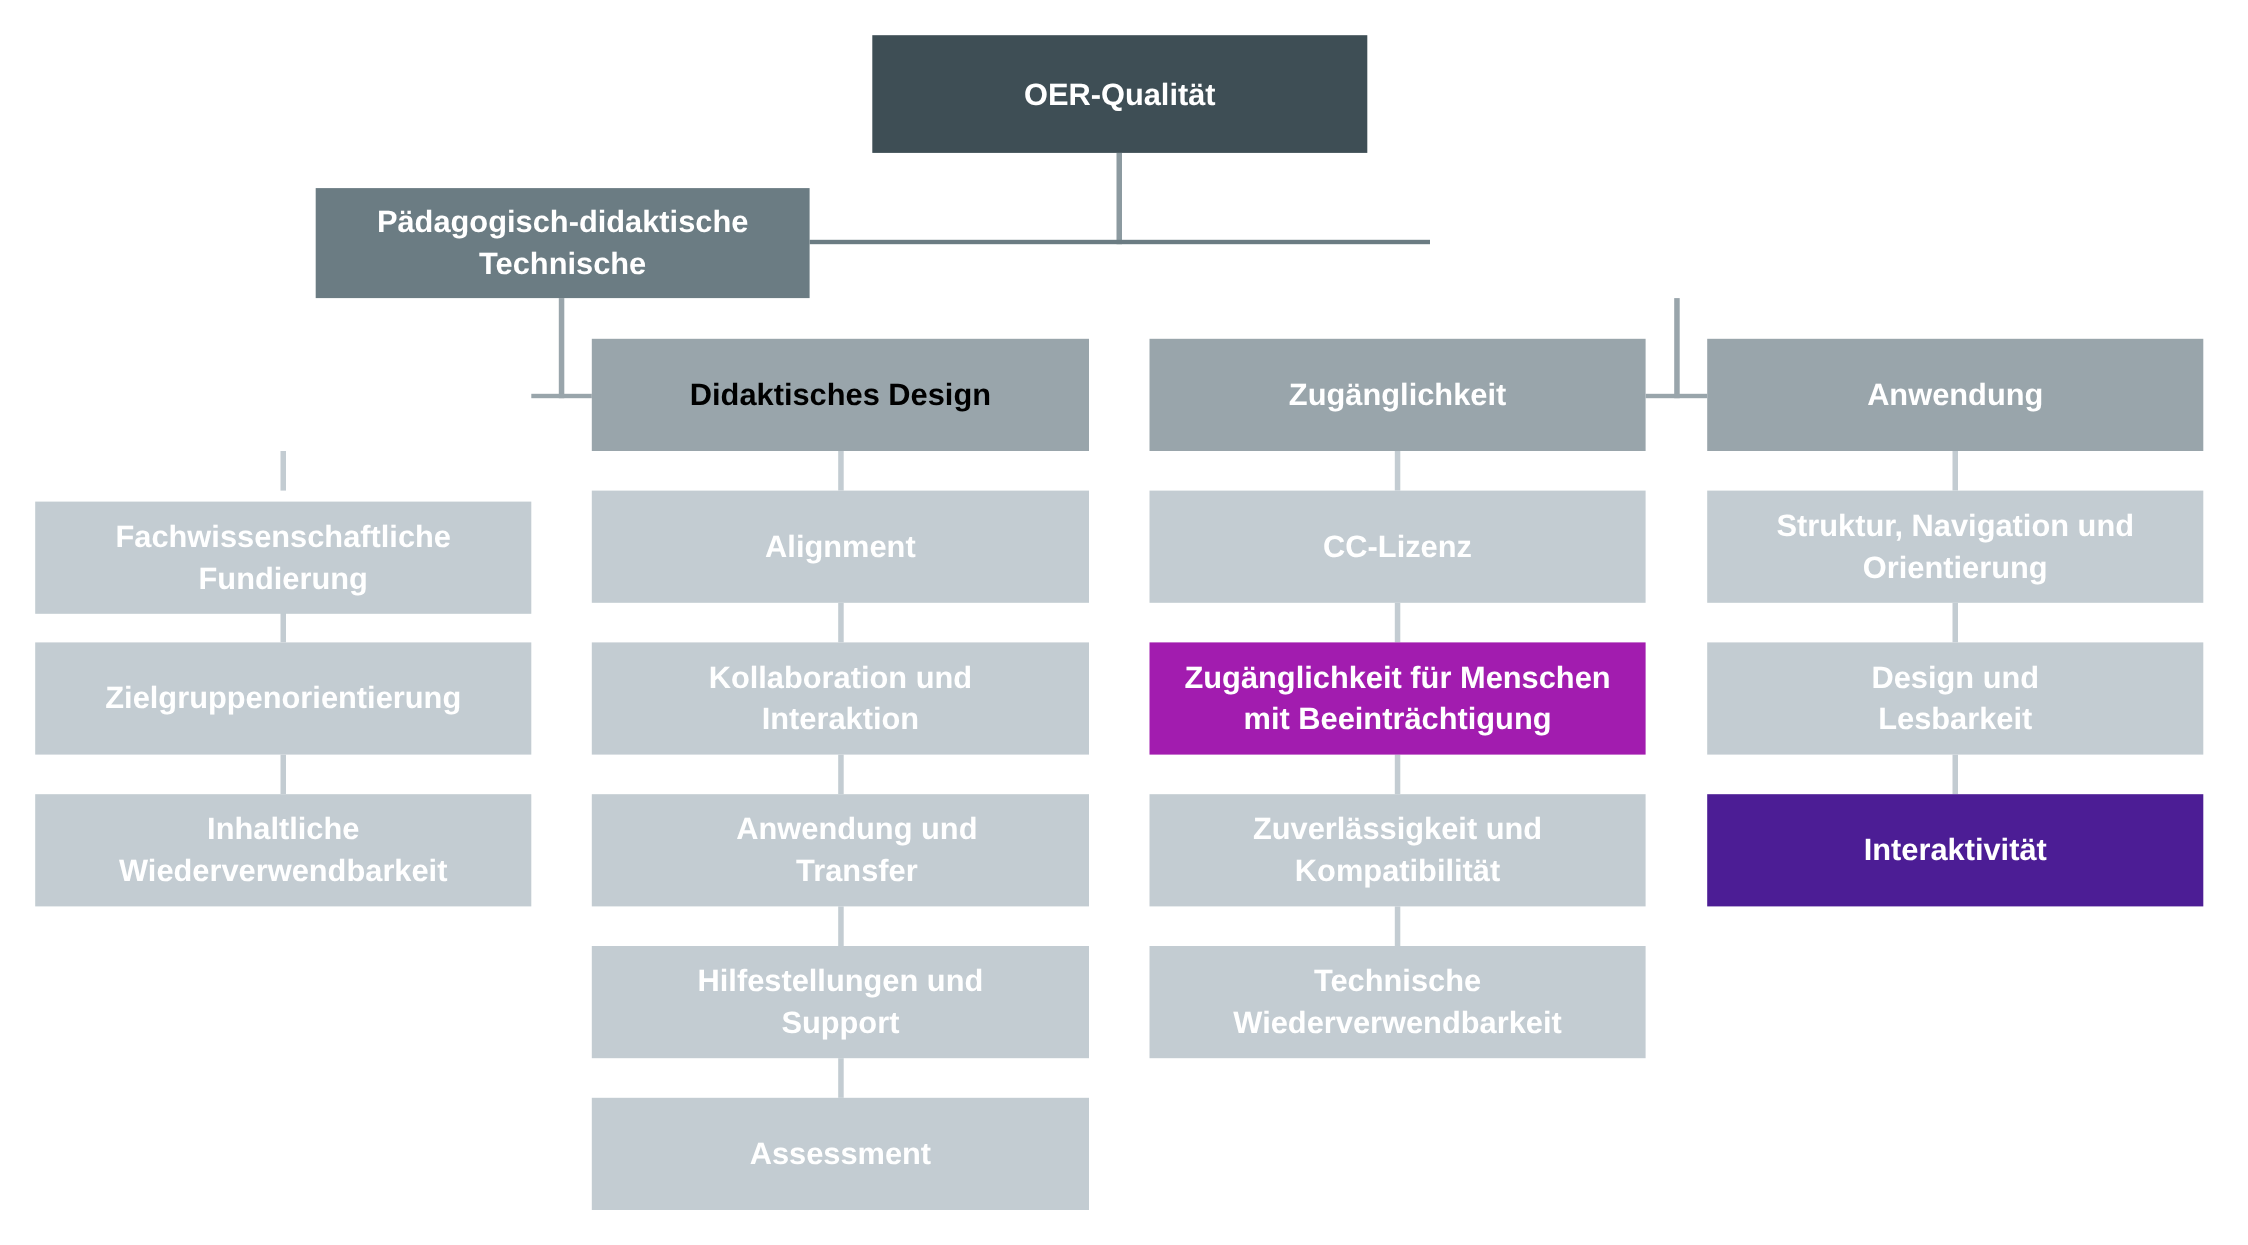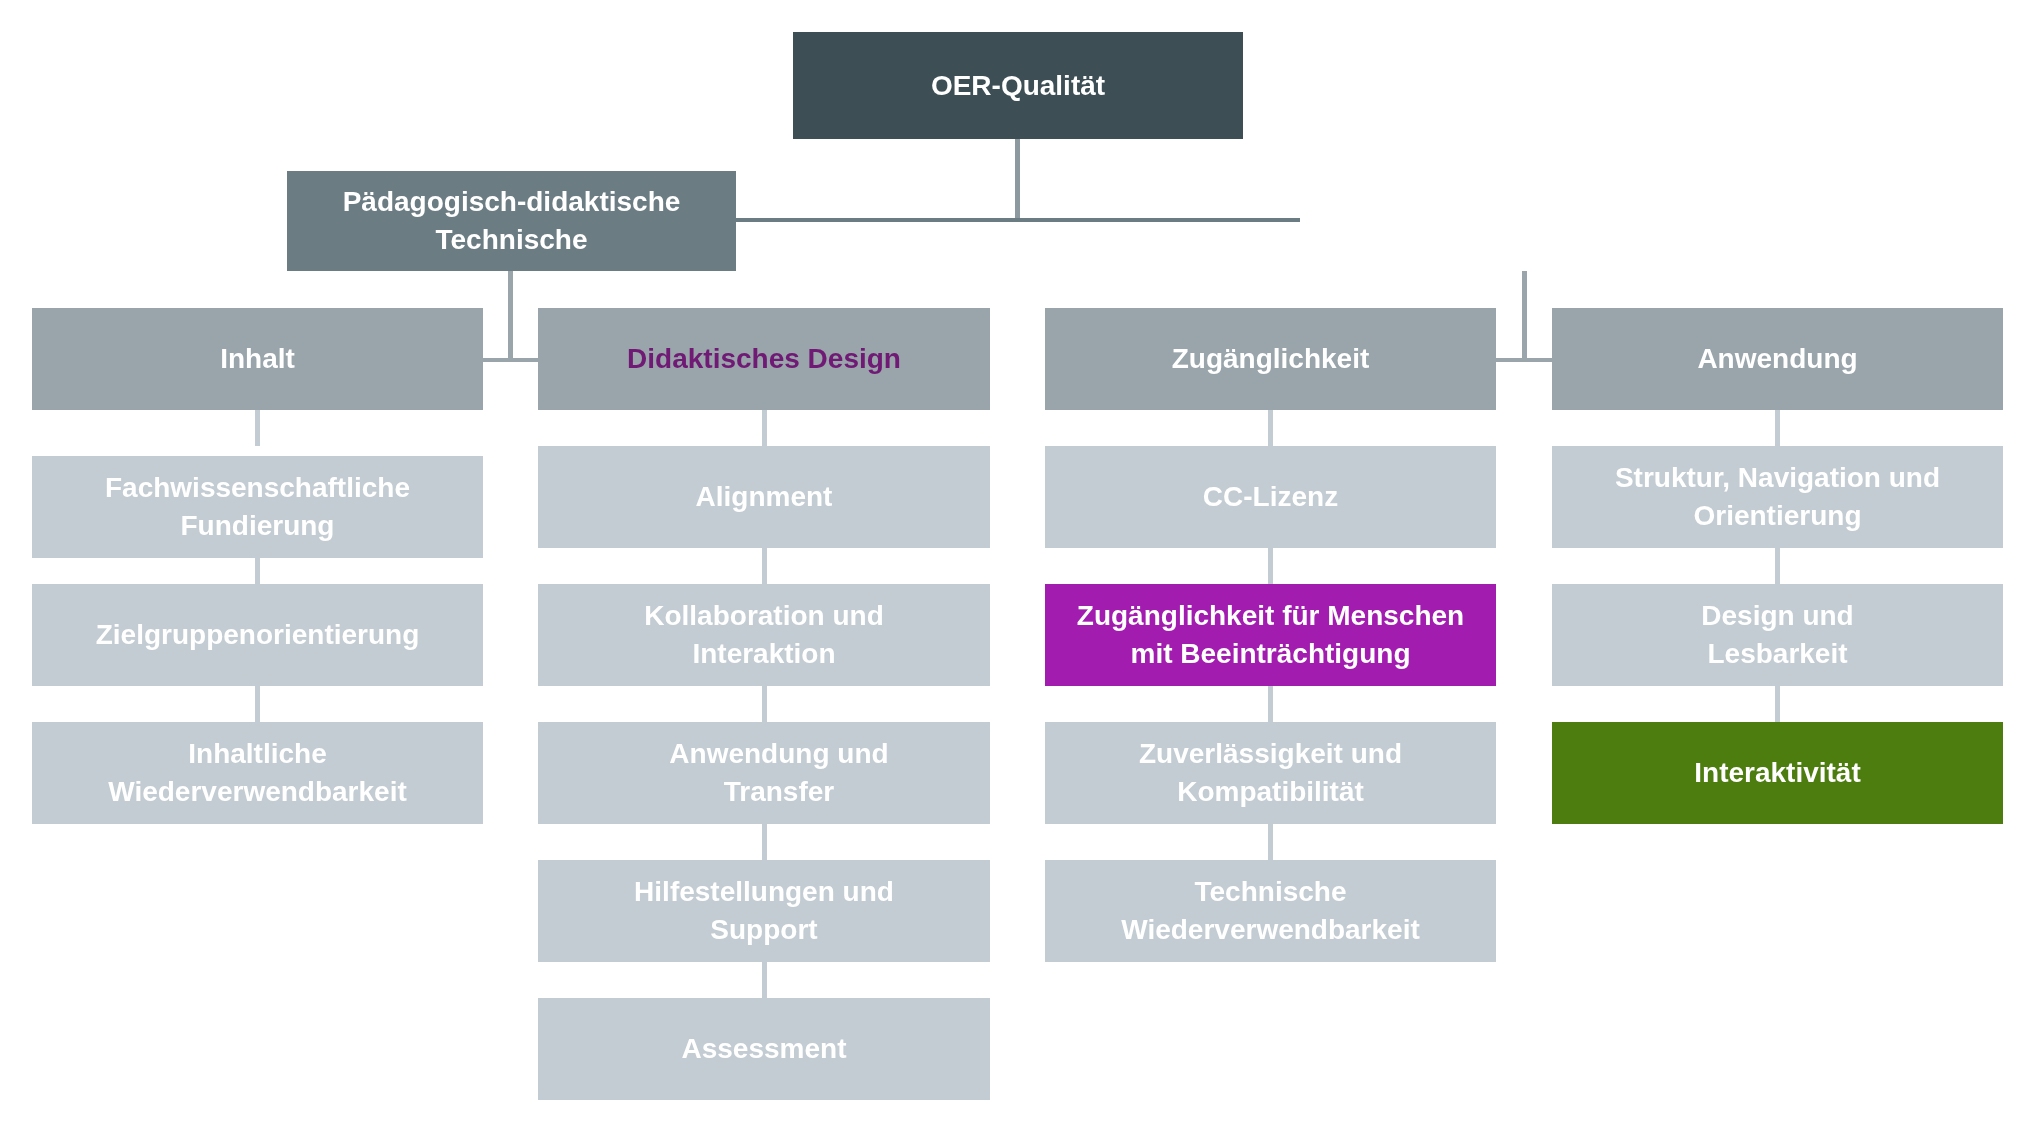--- a/index.html
+++ b/index.html
@@ -46,27 +46,26 @@
     <div class="connector" style="left: 1268px; top: 410px; width: 5px; height: 36px; background: rgb(195, 204, 210);"></div>
     <div class="connector" style="left: 1268px; top: 548px; width: 5px; height: 36px; background: rgb(195, 204, 210);"></div>
     <div class="connector" style="left: 1268px; top: 686px; width: 5px; height: 36px; background: rgb(195, 204, 210);"></div>
     <div class="connector" style="left: 1268px; top: 824px; width: 5px; height: 36px; background: rgb(195, 204, 210);"></div>
     <div class="connector" style="left: 1775px; top: 410px; width: 5px; height: 36px; background: rgb(195, 204, 210);"></div>
     <div class="connector" style="left: 1775px; top: 548px; width: 5px; height: 36px; background: rgb(195, 204, 210);"></div>
     <div class="connector" style="left: 1775px; top: 686px; width: 5px; height: 36px; background: rgb(195, 204, 210);"></div>
     <div class="box" style="left: 793px; top: 32px; width: 450px; height: 107px; background: rgb(62, 78, 85); color: rgb(255, 255, 255);">OER-Qualität</div>
     <div class="box" style="left: 287px; top: 171px; width: 449px; height: 100px; background: rgb(107, 124, 131); color: rgb(255, 255, 255);">Pädagogisch-didaktische
 Technische</div>
-    <div class="box" style="left: 32px; top: 308px; width: 451px; height: 102px; background: rgb(153, 165, 171); color: rgb(255, 255, 255);">Inhalt</div>
     <div class="box" style="left: 32px; top: 446px; width: 451px; height: 102px; background: rgb(195, 204, 210); color: rgb(255, 255, 255); margin-top: 10px;">Fachwissenschaftliche
 Fundierung</div>
     <div class="box" style="left: 32px; top: 584px; width: 451px; height: 102px; background: rgb(195, 204, 210); color: rgb(255, 255, 255);">Zielgruppenorientierung</div>
     <div class="box" style="left: 32px; top: 722px; width: 451px; height: 102px; background: rgb(195, 204, 210); color: rgb(255, 255, 255);">Inhaltliche
 Wiederverwendbarkeit</div>
-    <div class="box" style="left: 538px; top: 308px; width: 452px; height: 102px; background: rgb(153, 165, 171); color: #701a75;">Didaktisches Design</div>
+    <div class="box" style="left: 538px; top: 308px; width: 452px; height: 102px; background: rgb(153, 165, 171); color: #000000;">Didaktisches Design</div>
     <div class="box" style="left: 538px; top: 446px; width: 452px; height: 102px; background: rgb(195, 204, 210); color: rgb(255, 255, 255);">Alignment</div>
     <div class="box" style="left: 538px; top: 584px; width: 452px; height: 102px; background: rgb(195, 204, 210); color: rgb(255, 255, 255);">Kollaboration und
 Interaktion</div>
     <div class="box" style="left: 538px; top: 722px; width: 452px; height: 102px; background: rgb(195, 204, 210); color: rgb(255, 255, 255); padding-left: 36px;">Anwendung und
 Transfer</div>
     <div class="box" style="left: 538px; top: 860px; width: 452px; height: 102px; background: rgb(195, 204, 210); color: rgb(255, 255, 255);">Hilfestellungen und
 Support</div>
     <div class="box" style="left: 538px; top: 998px; width: 452px; height: 102px; background: rgb(195, 204, 210); color: rgb(255, 255, 255);">Assessment</div>
     <div class="box" style="left: 1045px; top: 308px; width: 451px; height: 102px; background: rgb(153, 165, 171); color: rgb(255, 255, 255);">Zugänglichkeit</div>
     <div class="box" style="left: 1045px; top: 446px; width: 451px; height: 102px; background: rgb(195, 204, 210); color: rgb(255, 255, 255);">CC-Lizenz</div>
@@ -74,14 +73,14 @@
 mit Beeinträchtigung</div>
     <div class="box" style="left: 1045px; top: 722px; width: 451px; height: 102px; background: rgb(195, 204, 210); color: rgb(255, 255, 255);">Zuverlässigkeit und
 Kompatibilität</div>
     <div class="box" style="left: 1045px; top: 860px; width: 451px; height: 102px; background: rgb(195, 204, 210); color: rgb(255, 255, 255);">Technische
 Wiederverwendbarkeit</div>
     <div class="box" style="left: 1552px; top: 308px; width: 451px; height: 102px; background: rgb(153, 165, 171); color: rgb(255, 255, 255);">Anwendung</div>
     <div class="box" style="left: 1552px; top: 446px; width: 451px; height: 102px; background: rgb(195, 204, 210); color: rgb(255, 255, 255);">Struktur, Navigation und
 Orientierung</div>
     <div class="box" style="left: 1552px; top: 584px; width: 451px; height: 102px; background: rgb(195, 204, 210); color: rgb(255, 255, 255);">Design und
 Lesbarkeit</div>
-    <div class="box" style="left: 1552px; top: 722px; width: 451px; height: 102px; background: #4d7c0f; color: rgb(255, 255, 255);">Interaktivität</div>
+    <div class="box" style="left: 1552px; top: 722px; width: 451px; height: 102px; background: #4c1d95; color: rgb(255, 255, 255);">Interaktivität</div>
   </div>
 
 </body></html>

